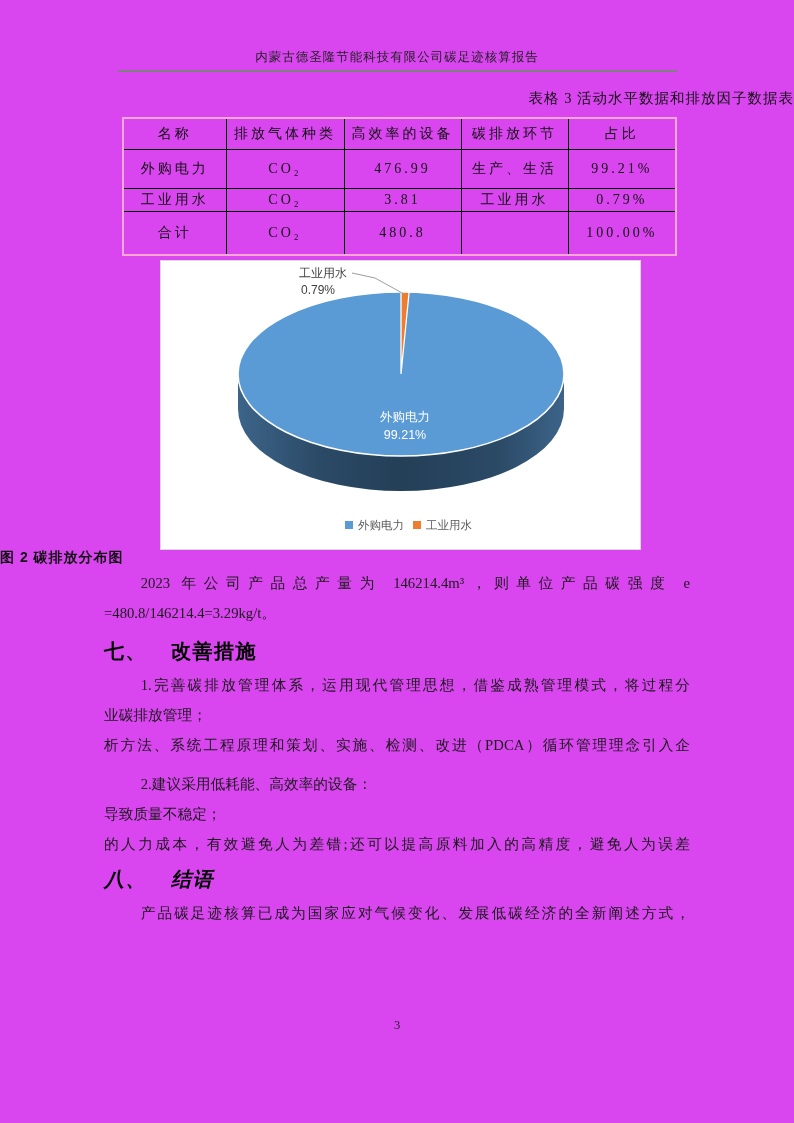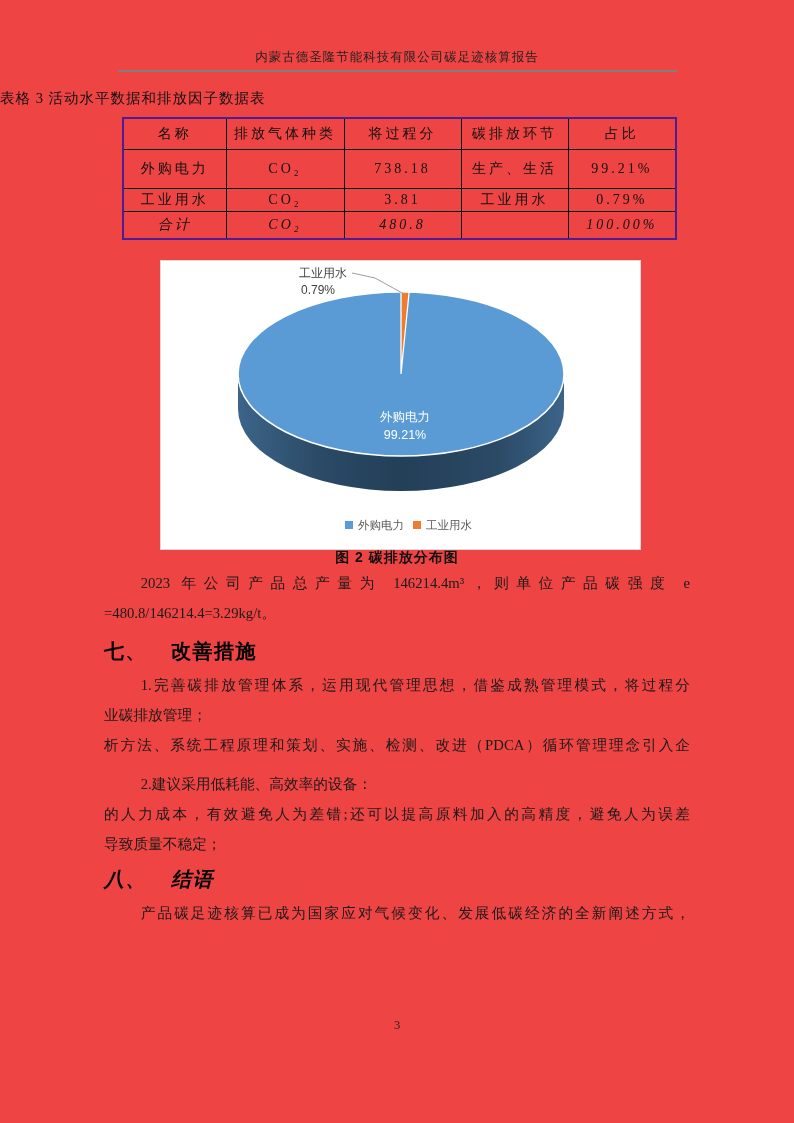--- a/index.html
+++ b/index.html
@@ -1,38 +1,38 @@
 <!DOCTYPE html>
 <html><head>
 <meta charset="utf-8">
 <style>
   html,body{margin:0;padding:0;background:#888;}
   .page{
-    position:relative;width:794px;height:1123px;margin:0 auto;background:#ef4444;
+    position:relative;width:794px;height:1123px;margin:0 auto;background:#d946ef;
     font-family:"Liberation Serif","DejaVu Serif",serif;color:#111;overflow:hidden;
   }
   
   .hdr-title{position:absolute;top:49px;left:0;width:794px;text-align:center;
     font-size:12.5px;color:#222;letter-spacing:1px;}
   .hdr-rule{position:absolute;top:70px;left:118px;width:559px;height:2px;background:#7f7f7f;}
   
-  .tbl-caption{position:absolute;top:89px;left:0;width:794px;text-align:left;
+  .tbl-caption{position:absolute;top:89px;left:0;width:794px;text-align:right;
     font-size:14.5px;letter-spacing:1px;}
   
   table.data{position:absolute;left:122px;top:117px;width:553px;border-collapse:collapse;
-    table-layout:fixed;border:2px solid #4c1d95;}
+    table-layout:fixed;border:2px solid #f9a8d4;}
   table.data td,table.data th{border:1.5px solid #000;text-align:center;vertical-align:middle;
     font-size:14px;font-weight:normal;letter-spacing:3px;padding:0;overflow:hidden;white-space:nowrap;}
-  tr.r-head{height:31px;} tr.r-1{height:39px;} tr.r-2{height:23px;} tr.r-3{height:28px;font-style:italic;}
+  tr.r-head{height:31px;} tr.r-1{height:39px;} tr.r-2{height:23px;} tr.r-3{height:44px;}
   
   .chart-box{position:absolute;left:160px;top:260px;width:479px;height:288px;
     border:1px solid #d9d9d9;background:#fff;}
   .chart-box svg{display:block;}
   .svgtext{font-family:"Liberation Sans","DejaVu Sans",sans-serif;}
-  .fig-caption{position:absolute;top:549px;left:0;width:794px;text-align:center;
+  .fig-caption{position:absolute;top:549px;left:0;width:794px;
     font-size:14px;font-weight:bold;font-family:"Liberation Sans","DejaVu Sans",sans-serif;letter-spacing:1px;}
   
   .body-flow{position:absolute;top:568px;left:104px;width:586px;font-size:14.7px;line-height:30px;color:#1a1a1a;}
   .line{display:block;}
   .line.stretch{text-align:justify;text-align-last:justify;text-justify:inter-character;font-family:Liberation Serif, serif;}
   .line.indent{text-indent:2.5em;}
   .para{margin:0;}
   .para.gap{margin-top:9px;}
   .sec-head{margin-top:8px;margin-bottom:4px;line-height:30px;font-size:20px;font-weight:bold;
     letter-spacing:1.5px;color:#000;}
@@ -56,28 +56,28 @@
       <col style="width:103px">
         <col style="width:118px">
         <col style="width:117px">
       <col style="width:107px">
         <col style="width:108px">
     </colgroup>
     <tbody>
         <tr class="r-head">
       <th>名称</th>
       <th>排放气体种类</th>
-      <th>将过程分</th>
+      <th>高效率的设备</th>
       <th>碳排放环节</th>
       <th>占比</th>
     </tr>
     <tr class="r-1">
       <td>外购电力</td>
       <td>CO₂</td>
-      <td>738.18</td>
+      <td>476.99</td>
       <td>生产、生活</td>
       <td>99.21%</td>
     </tr>
     <tr class="r-2">
       <td>工业用水</td>
       <td>CO₂</td>
       <td>3.81</td>
       <td>工业用水</td>
       <td>0.79%</td>
     </tr>
@@ -143,22 +143,22 @@
       <span class="line stretch indent">1.完善碳排放管理体系，运用现代管理思想，借鉴成熟管理模式，将过程分</span>
       <span class="line">业碳排放管理；</span>
       <span class="line stretch">析方法、系统工程原理和策划、实施、检测、改进（PDCA）循环管理理念引入企</span>
     </div>
 
     <div class="para gap">
       <span class="line indent">2.建议采用低耗能、高效率的设备：</span>
     </div>
 
     <div class="para">
+      <span class="line">导致质量不稳定；</span>
       <span class="line stretch">的人力成本，有效避免人为差错;还可以提高原料加入的高精度，避免人为误差</span>
-      <span class="line">导致质量不稳定；</span>
     </div>
 
 
     <div class="sec-head h8">
       <span class="num">八、</span><span>结语</span>
     </div>
 
     <div class="para p8">
       <span class="line stretch indent">产品碳足迹核算已成为国家应对气候变化、发展低碳经济的全新阐述方式，</span>
     </div>

